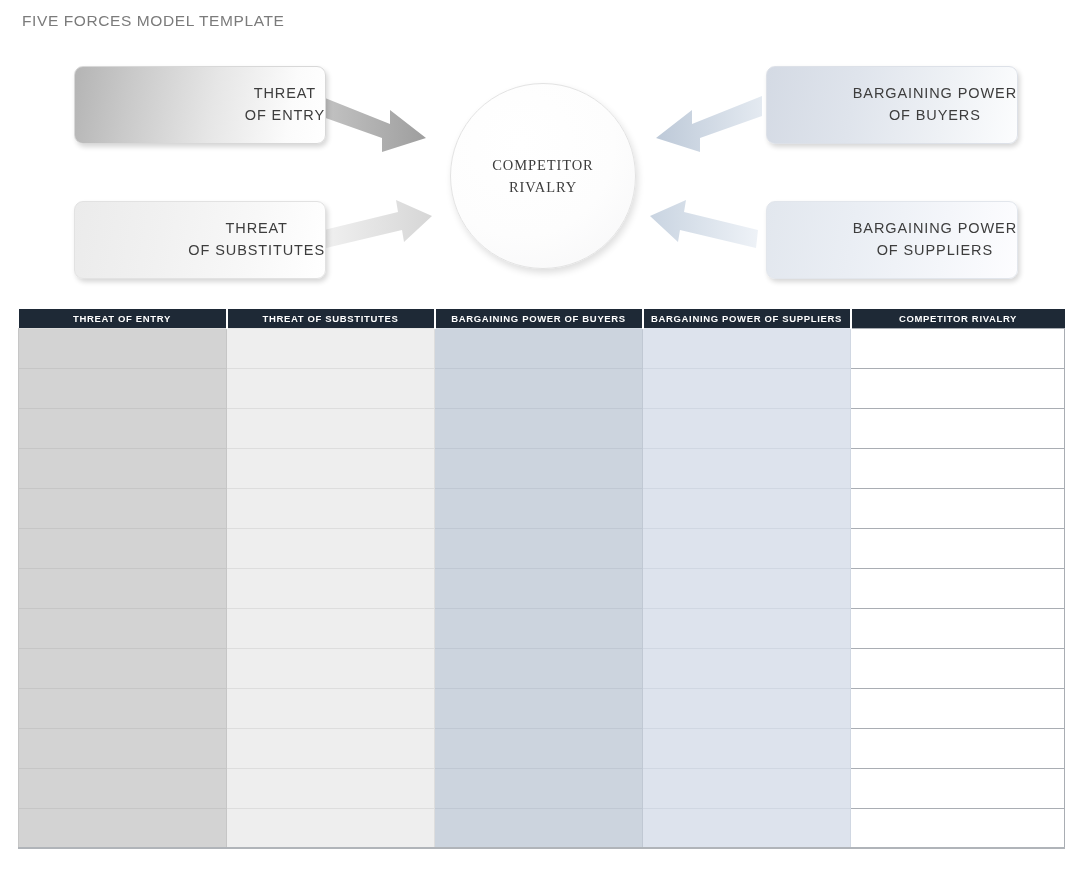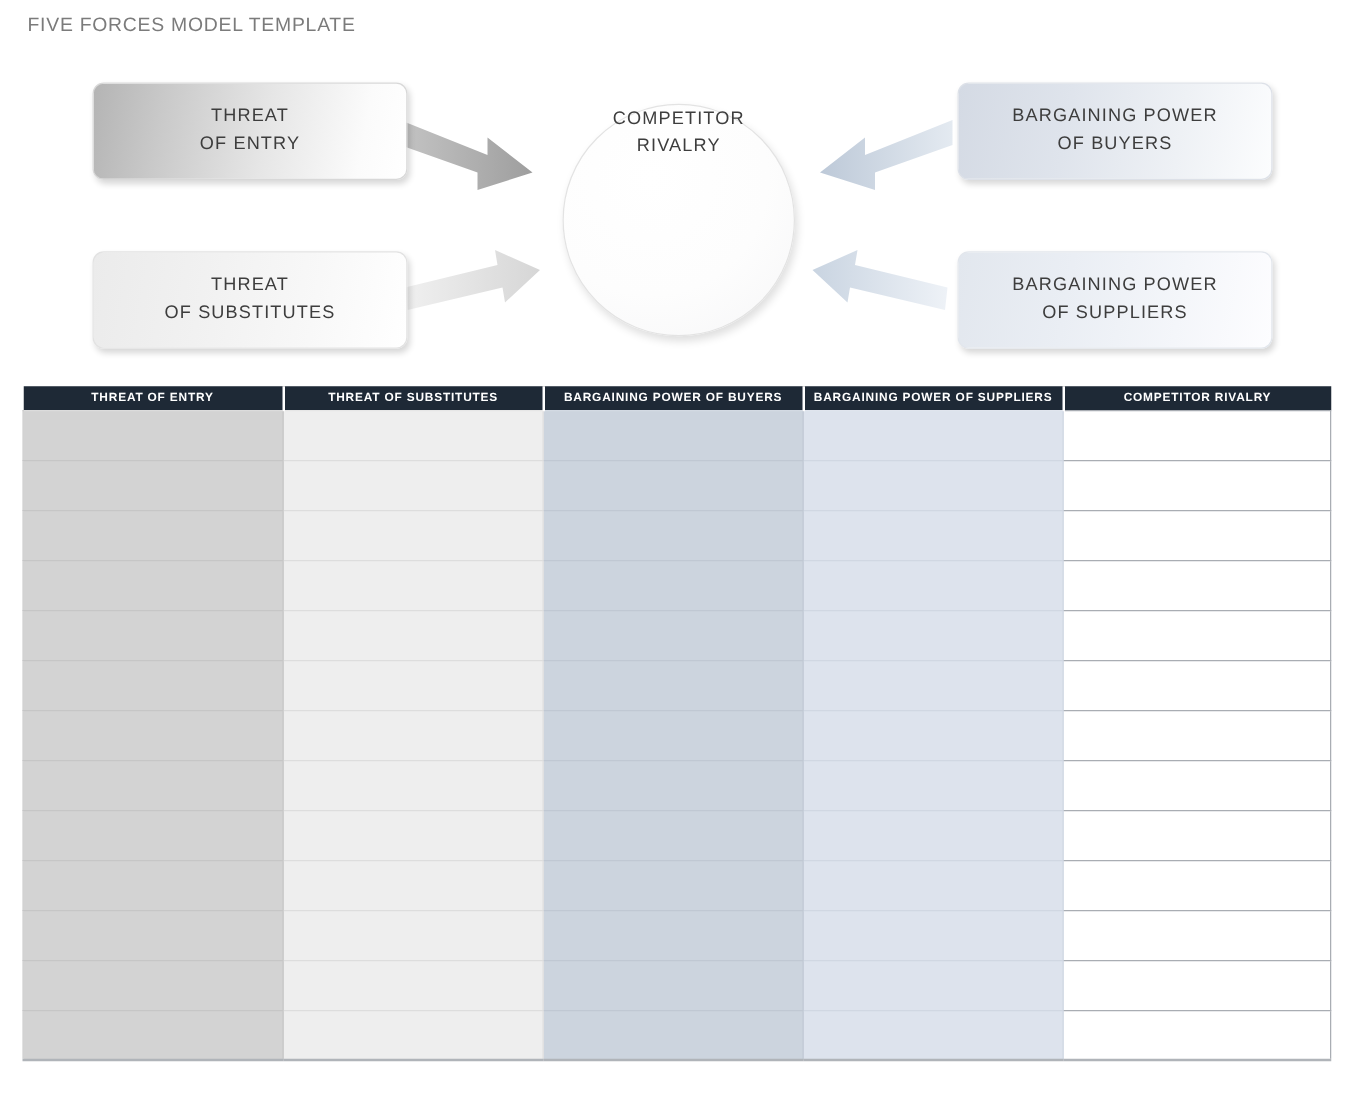--- a/index.html
+++ b/index.html
@@ -34,21 +34,21 @@
   }
 
   .force-box {
     position: absolute;
     width: 252px;
     height: 78px;
     border-radius: 9px;
     border: 1px solid #e0e0e0;
     display: flex;
     align-items: center;
-    justify-content: center;
+    justify-content: flex-end;
     text-align: center;
     box-shadow: 2px 3px 5px rgba(0,0,0,0.16);
     z-index: 3;
   }
 
   .force-box .label {
     font-size: 14.5px;
     letter-spacing: 0.9px;
     line-height: 1.5;
     color: #3d3d3d;
@@ -92,24 +92,25 @@
     position: absolute;
     left: 450px;
     top: 35px;
     width: 186px;
     height: 186px;
     border-radius: 50%;
     background: radial-gradient(circle at 38% 32%, #ffffff 0%, #fdfdfd 55%, #f6f6f7 100%);
     border: 1px solid #e3e3e3;
     box-shadow: 2px 4px 7px rgba(0,0,0,0.13);
     display: flex;
-    align-items: flex-start;
+    align-items: center;
     justify-content: center;
     text-align: center;
     z-index: 4;
+    font-family: Liberation Serif, serif;
   }
 
   #circle-rivalry .label {
     font-size: 14.5px;
     letter-spacing: 0.9px;
     line-height: 1.55;
     color: #3d3d3d;
     white-space: pre-line;
   }
 

